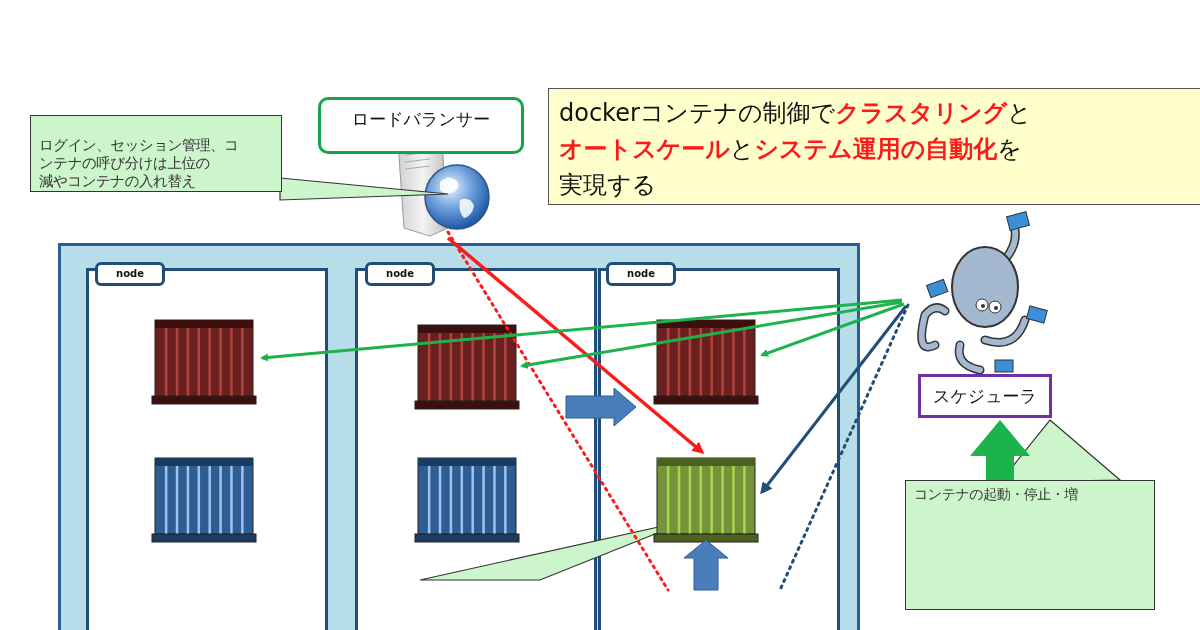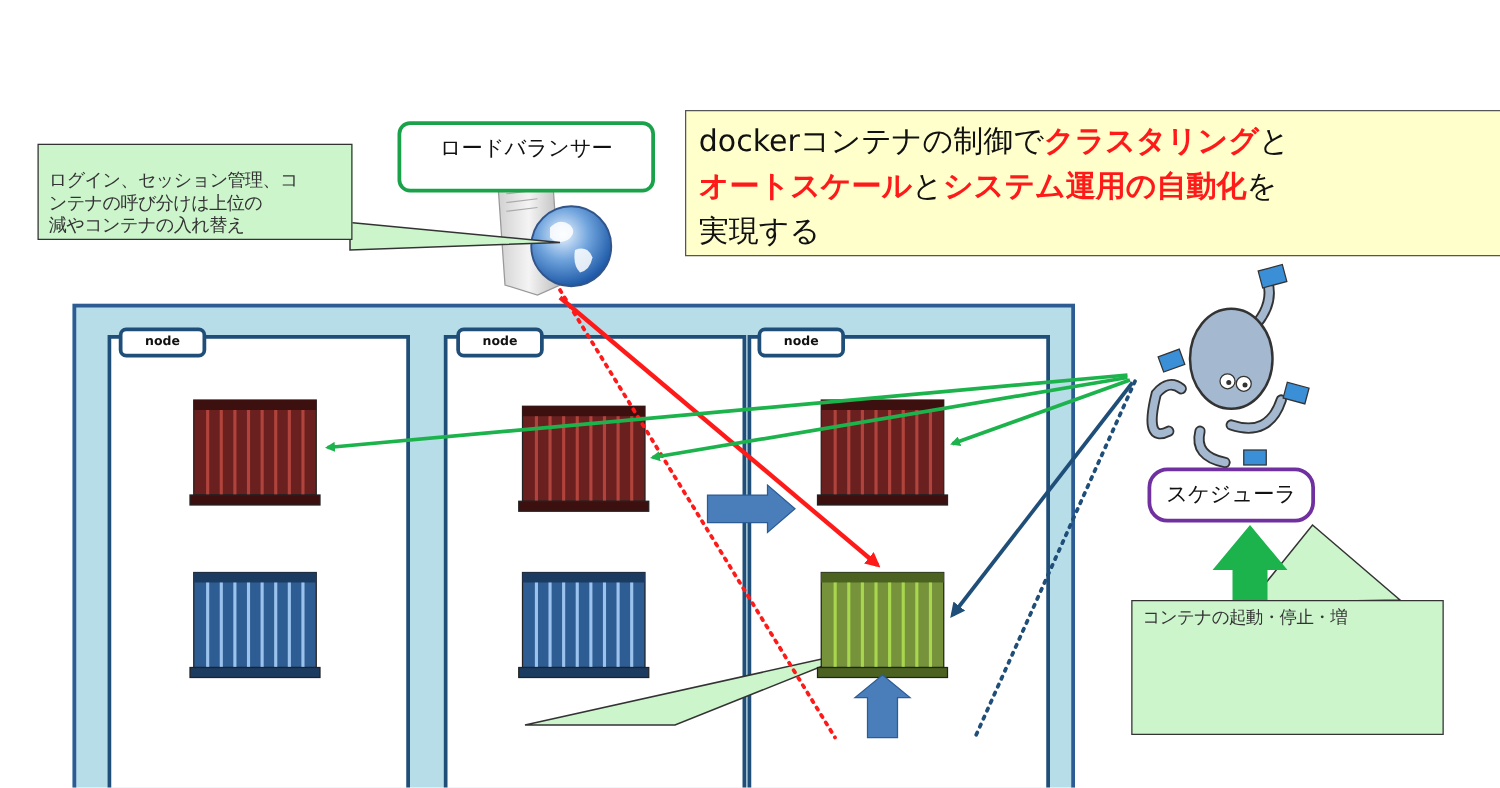--- a/index.html
+++ b/index.html
@@ -11,23 +11,23 @@
              padding:20px 6px 0 8px; color:#333; letter-spacing:-0.5px; }
   #lb-label { left:318px; top:97px; width:206px; height:57px; border:3px solid #1aa24a; border-radius:10px;
               background:#fff; box-sizing:border-box; font-size:17px; text-align:center; line-height:38px; color:#111; }
   #headline { left:548px; top:88px; width:664px; height:117px; background:#ffffcc; border:1.5px solid #555;
               box-sizing:border-box; font-size:24px; line-height:36px; padding:6px 10px 0 10px; color:#111; }
   #headline .red { color:#ff1a1a; font-weight:bold; }
   #cluster { left:58px; top:243px; width:802px; height:400px; background:#b7dde8; border:3px solid #2d5c94; box-sizing:border-box; }
   .node { top:268px; width:242px; height:400px; background:#fff; border:3px solid #1f4e79; box-sizing:border-box; }
   .node-tag { top:262px; height:24px; width:70px; background:#fff; border:3px solid #1f4e79; border-radius:6px;
               box-sizing:border-box; font-size:10px; font-weight:bold; text-align:center; line-height:18px; color:#111; }
-  #sched-label { left:918px; top:374px; width:134px; height:44px; border:3px solid #7030a0; border-radius:16px;
+  #sched-label { left:918px; top:374px; width:134px; height:44px; border:3px solid #7030a0; border-radius:0;
                  background:#fff; box-sizing:border-box; font-size:17px; text-align:center; line-height:38px; color:#111; }
-  #sched-note { left:905px; top:480px; width:250px; height:108px; font-size:14px; line-height:19px;
+  #sched-note { left:905px; top:480px; width:250px; height:130px; font-size:14px; line-height:19px;
                 padding:4px 6px 0 8px; color:#333; letter-spacing:-0.5px; }
 </style>
 </head>
 <body>
 
 <div id="cluster" class="abs"></div>
 <div class="abs node" style="left:86px;"></div>
 <div class="abs node" style="left:355px;"></div>
 <div class="abs node" style="left:598px;"></div>
 <div class="abs node-tag" style="left:95px;">node</div>

